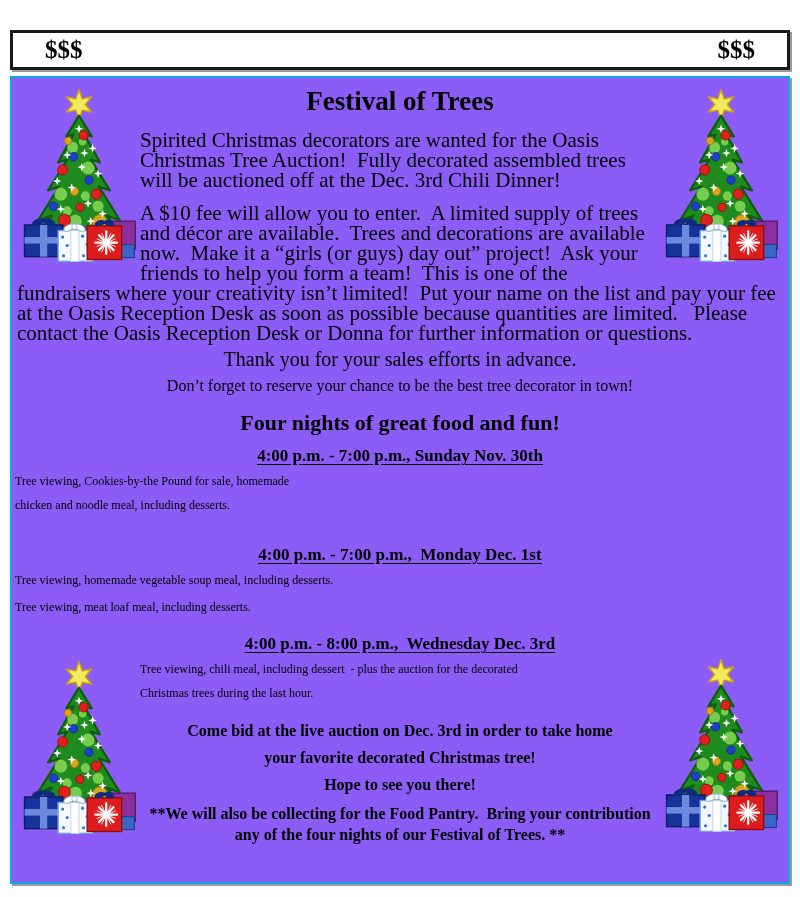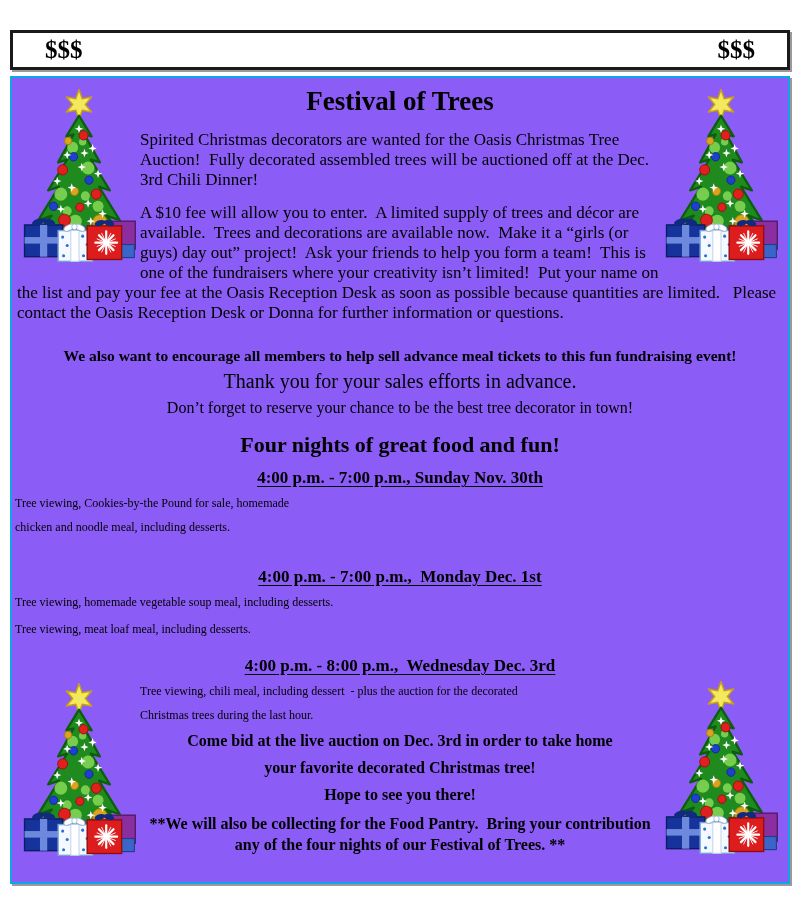--- a/index.html
+++ b/index.html
@@ -31,41 +31,41 @@
   .tree { width:118px; height:182px; }
   .tree svg { width:118px; height:182px; display:block; }
   .tree-tl { float:left;  margin:6px 2px 0 5px; }
   .tree-tr { float:right; margin:6px 5px 0 2px; }
   .tree-bl { float:left;  margin:2px 2px 0 5px; clear:left; }
   .tree-br { float:right; margin:0 5px 0 2px;  clear:right; }
 
   
   p { margin:0; }
   h1.flyer-title { text-align:center; font-size:27px; margin:8px 0 0; font-weight:bold; }
-  .body-text { font-size:17px; line-height:20px; white-space:pre-wrap; text-align:left; }
+  .body-text { font-size:21px; line-height:20px; white-space:pre-wrap; text-align:left; }
   .p1 { margin:13px 4px 0 2px; }
   .p2 { margin:13px 4px 0 2px; }
   .center { text-align:center; }
   .bold { font-weight:bold; }
   .encourage { margin-top:24px; font-size:15.5px; white-space:pre-wrap; }
   .thanks   { margin-top:5px;  font-size:20px; }
   .reserve  { margin-top:6px;  font-size:16px; }
   h2.schedule-title { text-align:center; font-size:22px; margin:15px 0 0; font-weight:bold; }
   .sched-time {
     text-align:center; font-weight:bold; font-size:17px;
     text-decoration:underline; text-underline-offset:3px;
     white-space:pre-wrap; margin-top:10px;
   }
   .mt16 { margin-top:28px; }
   .mt15 { margin-top:15px; }
   .sched-details {
     text-align:left; font-size:12px; line-height:24px;
     white-space:pre-wrap; margin-top:3px;
   }
-  .auction-lines { font-weight:bold; font-size:16px; line-height:27px; white-space:pre-wrap; }
+  .auction-lines { margin-top:12px; font-weight:bold; font-size:16px; line-height:27px; white-space:pre-wrap; }
   .pantry-lines  { margin-top:9px;  font-weight:bold; font-size:16px; line-height:21px; white-space:pre-wrap; }
   .closing-line  { margin-top:5px;  font-weight:bold; font-size:16px; }
   .defs-hidden { position:absolute; width:0; height:0; overflow:hidden; }
 </style>
 </head>
 <body>
 
 <svg class="defs-hidden" aria-hidden="true">
   <defs>
     <polygon id="sparkle" points="0,-4.6 1.2,-1.2 4.6,0 1.2,1.2 0,4.6 -1.2,1.2 -4.6,0 -1.2,-1.2" fill="#ffffff"></polygon>
@@ -179,21 +179,20 @@
       <svg viewBox="0 0 130 195" preserveAspectRatio="none">
           <use href="#xmas-tree"></use>
         </svg>
     </div>
 
     <h1 class="flyer-title">Festival of Trees</h1>
 
     <p class="body-text p1">Spirited Christmas decorators are wanted for the Oasis Christmas Tree Auction!  Fully decorated assembled trees will be auctioned off at the Dec. 3rd Chili Dinner!</p>
     <p class="body-text p2">A $10 fee will allow you to enter.  A limited supply of trees and décor are available.  Trees and decorations are available now.  Make it a “girls (or guys) day out” project!  Ask your friends to help you form a team!  This is one of the fundraisers where your creativity isn’t limited!  Put your name on the list and pay your fee at the Oasis Reception Desk as soon as possible because quantities are limited.   Please contact the Oasis Reception Desk or Donna for further information or questions.</p>
 
-    <p class="center bold encourage">We also want to encourage all members to help sell advance meal tickets to this fun fundraising event!</p>
     <p class="center thanks">Thank you for your sales efforts in advance.</p>
     <p class="center reserve">Don’t forget to reserve your chance to be the best tree decorator in town!</p>
 
     <h2 class="schedule-title">Four nights of great food and fun!</h2>
 
     <div>
       <p class="sched-time">4:00 p.m. - 7:00 p.m., Sunday Nov. 30th</p>
       <p class="sched-details">Tree viewing, Cookies-by-the Pound for sale, homemade
 chicken and noodle meal, including desserts.</p>
     </div>

